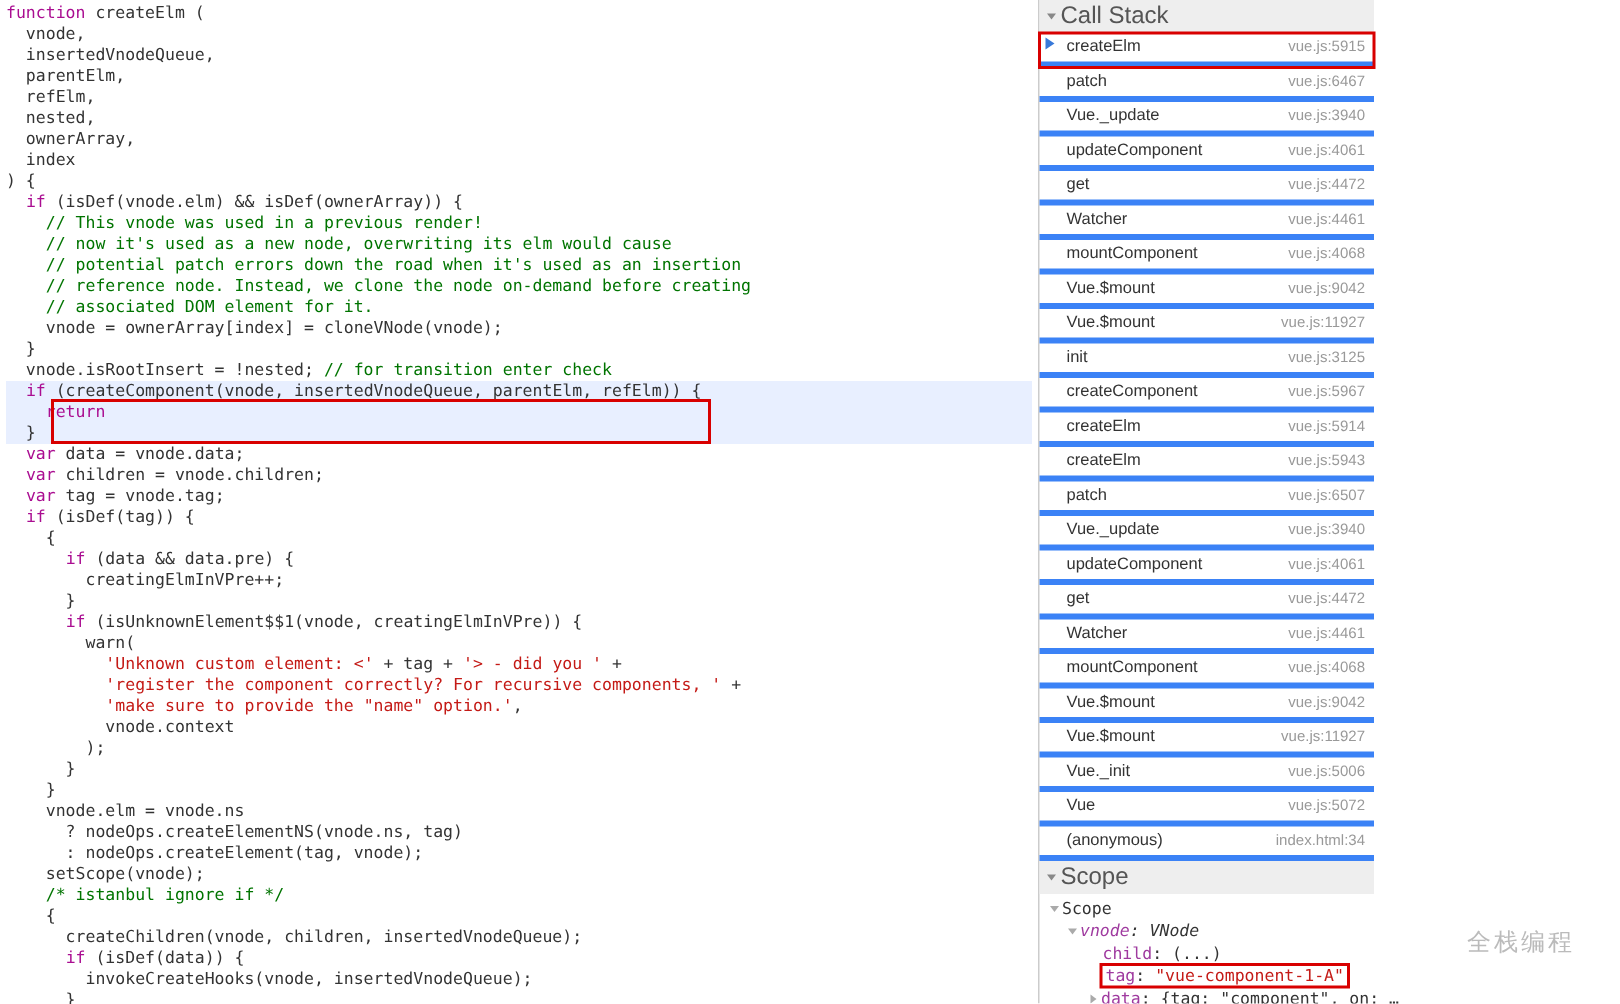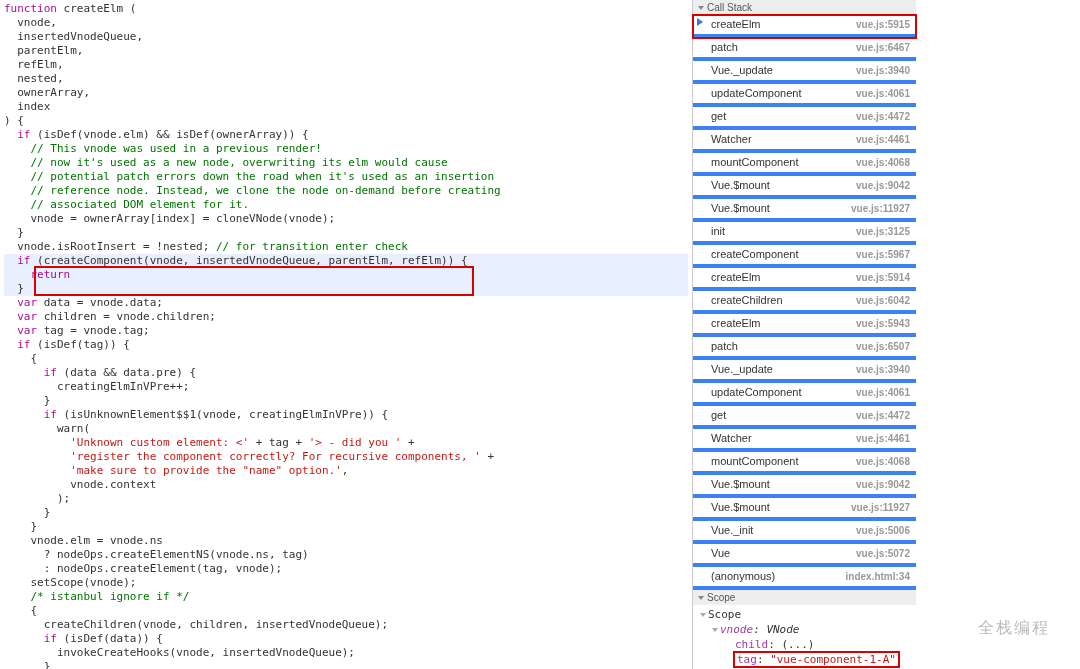--- a/index.html
+++ b/index.html
@@ -14,25 +14,25 @@
     background: rgba(100,150,255,0.15);
     border-left: none;
     position: relative;
   }
   .red-box {
     border: 2px solid #d80000;
     position: absolute;
     pointer-events: none;
   }
   .side-panel { width: 224px; background: #fff; border-left: 1px solid #ccc; display: flex; flex-direction: column; font-size: 11px; font-family: -apple-system, "Segoe UI", Arial, sans-serif; }
-  .section-header { background: #eee; padding: 2px 6px; font-size: 10px; color: #555; display: flex; align-items: center; cursor: pointer; }
+  .section-header { background: #eee; padding: 2px 6px; font-size: 16px; color: #555; display: flex; align-items: center; cursor: pointer; }
   .section-header .tri { display:inline-block; width:0; height:0; border-left:4px solid #888; border-top:3px solid transparent; border-bottom:3px solid transparent; margin-right:4px; transform: rotate(90deg); }
   .stack-item, .scope-item { display: flex; justify-content: space-between; padding: 2px 6px 2px 18px; border-bottom: 4px solid #3b82f6; cursor: pointer; line-height: 15px; }
   .stack-fn { color: #333; }
-  .stack-loc { color: #999; font-size: 10px; font-weight: bold; }
+  .stack-loc { color: #999; font-size: 10px; }
   .stack-item.current { background: #fff; position: relative; }
   .stack-item.current .arrow {
     position: absolute; left: 4px; top: 3px; width: 0; height: 0;
     border-left: 6px solid #3879d9; border-top: 4px solid transparent; border-bottom: 4px solid transparent;
   }
   .stack-item.boxed { outline: 2px solid #d80000; outline-offset: -1px; }
   .scope-tree { padding: 2px 4px; line-height: 15px; font-family: Menlo, Consolas, monospace; font-size: 11px; }
   .scope-row { white-space: nowrap; padding-left: 0; }
   .scope-row .tri { display:inline-block; width:0; height:0; border-left:4px solid #aaa; border-top:3px solid transparent; border-bottom:3px solid transparent; margin-right:3px; }
   .scope-row .tri.open { transform: rotate(90deg); }
@@ -104,24 +104,20 @@
         </div>
         <div class="stack-item">
           <span class="stack-fn">createComponent</span>
           <span class="stack-loc">vue.js:5967</span>
         </div>
         <div class="stack-item">
           <span class="stack-fn">createElm</span>
           <span class="stack-loc">vue.js:5914</span>
         </div>
         <div class="stack-item">
-          <span class="stack-fn">createChildren</span>
-          <span class="stack-loc">vue.js:6042</span>
-        </div>
-        <div class="stack-item">
           <span class="stack-fn">createElm</span>
           <span class="stack-loc">vue.js:5943</span>
         </div>
         <div class="stack-item">
           <span class="stack-fn">patch</span>
           <span class="stack-loc">vue.js:6507</span>
         </div>
         <div class="stack-item">
           <span class="stack-fn">Vue._update</span>
           <span class="stack-loc">vue.js:3940</span>

